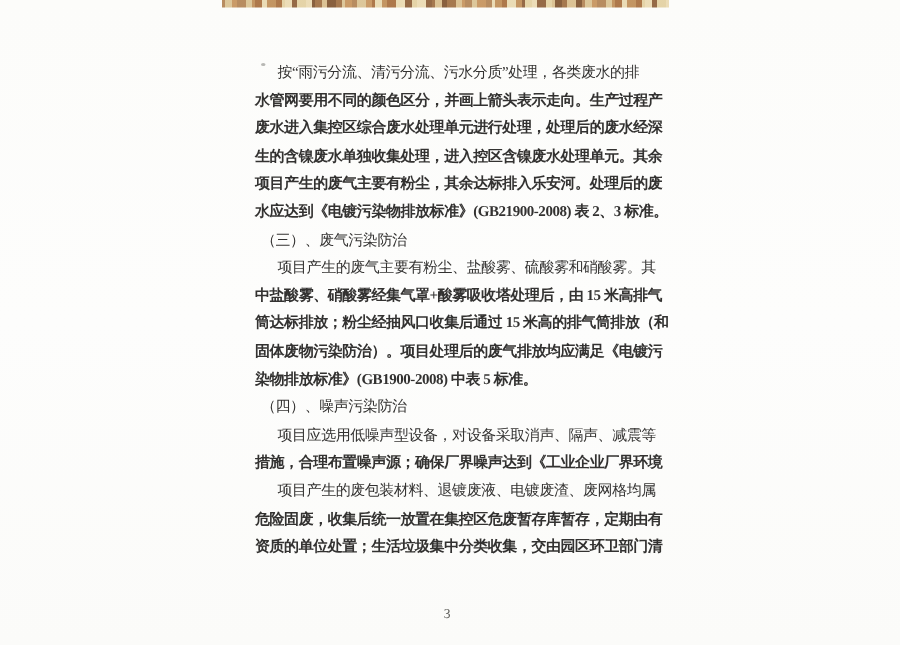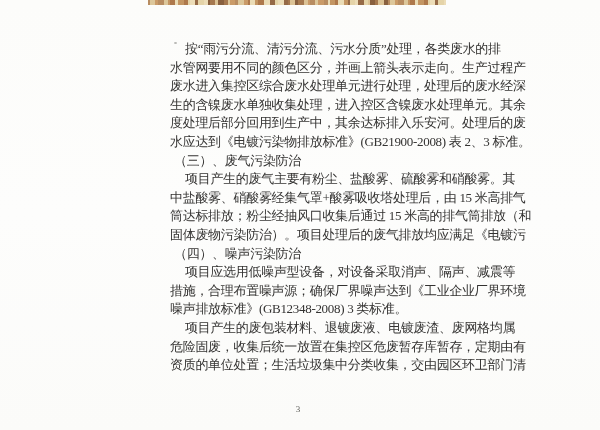--- a/index.html
+++ b/index.html
@@ -34,29 +34,29 @@
     background: #9a9a96;
     border-radius: 50%;
     opacity: 0.7;
   }
   .text-block {
     position: absolute;
     left: 170px;
     top: 40px;
     width: 272px;
     color: #333231;
-    font-size: 13px;
+    font-size: 10px;
     letter-spacing: -0.3px;
   }
   .line {
     height: 18.6px;
     line-height: 18.6px;
     white-space: nowrap;
   }
-  .indent0 { padding-left: 0; }
+  .indent0 { padding-left: 0; font-weight: bold; }
   .indent1 { padding-left: 4px; }
   .indent2 { padding-left: 15px; }
   .page-number {
     position: absolute;
     left: 290px;
     top: 404px;
     width: 16px;
     text-align: center;
     font-size: 9px;
     color: #5c5c58;
@@ -66,29 +66,29 @@
 <body>
 
 <div class="page">
   <div class="binding-strip" style="background: repeating-linear-gradient(90deg, rgb(176, 128, 80) 0px, rgb(176, 128, 80) 2px, rgb(217, 193, 144) 2px, rgb(217, 193, 144) 7px, rgb(196, 144, 88) 7px, rgb(196, 144, 88) 10px, rgb(176, 128, 80) 10px, rgb(176, 128, 80) 16px, rgb(217, 193, 144) 16px, rgb(217, 193, 144) 20px, rgb(189, 138, 82) 20px, rgb(189, 138, 82) 22px, rgb(165, 106, 56) 22px, rgb(165, 106, 56) 27px, rgb(232, 216, 174) 27px, rgb(232, 216, 174) 30px, rgb(189, 138, 82) 30px, rgb(189, 138, 82) 36px, rgb(165, 106, 56) 36px, rgb(165, 106, 56) 40px, rgb(226, 207, 159) 40px, rgb(226, 207, 159) 42px, rgb(234, 217, 176) 42px, rgb(234, 217, 176) 47px, rgb(138, 90, 51) 47px, rgb(138, 90, 51) 50px, rgb(226, 207, 159) 50px, rgb(226, 207, 159) 56px, rgb(234, 217, 176) 56px, rgb(234, 217, 176) 60px, rgb(124, 79, 42) 60px, rgb(124, 79, 42) 62px, rgb(156, 106, 60) 62px, rgb(156, 106, 60) 67px, rgb(216, 188, 138) 67px, rgb(216, 188, 138) 70px, rgb(124, 79, 42) 70px, rgb(124, 79, 42) 76px, rgb(156, 106, 60) 76px, rgb(156, 106, 60) 80px, rgb(217, 193, 144) 80px, rgb(217, 193, 144) 82px, rgb(196, 144, 88) 82px, rgb(196, 144, 88) 87px, rgb(176, 128, 80) 87px, rgb(176, 128, 80) 90px, rgb(217, 193, 144) 90px, rgb(217, 193, 144) 96px, rgb(196, 144, 88) 96px, rgb(196, 144, 88) 100px, rgb(165, 106, 56) 100px, rgb(165, 106, 56) 102px, rgb(232, 216, 174) 102px, rgb(232, 216, 174) 107px, rgb(189, 138, 82) 107px, rgb(189, 138, 82) 110px, rgb(165, 106, 56) 110px, rgb(165, 106, 56) 116px, rgb(232, 216, 174) 116px, rgb(232, 216, 174) 120px, rgb(234, 217, 176) 120px, rgb(234, 217, 176) 122px, rgb(138, 90, 51) 122px, rgb(138, 90, 51) 127px, rgb(226, 207, 159) 127px, rgb(226, 207, 159) 130px, rgb(234, 217, 176) 130px, rgb(234, 217, 176) 136px, rgb(138, 90, 51) 136px, rgb(138, 90, 51) 140px, rgb(156, 106, 60) 140px, rgb(156, 106, 60) 142px, rgb(216, 188, 138) 142px, rgb(216, 188, 138) 147px, rgb(124, 79, 42) 147px, rgb(124, 79, 42) 150px, rgb(156, 106, 60) 150px, rgb(156, 106, 60) 156px, rgb(216, 188, 138) 156px, rgb(216, 188, 138) 160px, rgb(196, 144, 88) 160px, rgb(196, 144, 88) 162px, rgb(176, 128, 80) 162px, rgb(176, 128, 80) 167px, rgb(217, 193, 144) 167px, rgb(217, 193, 144) 170px, rgb(196, 144, 88) 170px, rgb(196, 144, 88) 176px, rgb(176, 128, 80) 176px, rgb(176, 128, 80) 180px, rgb(232, 216, 174) 180px, rgb(232, 216, 174) 182px, rgb(189, 138, 82) 182px, rgb(189, 138, 82) 187px, rgb(165, 106, 56) 187px, rgb(165, 106, 56) 190px, rgb(232, 216, 174) 190px, rgb(232, 216, 174) 196px, rgb(189, 138, 82) 196px, rgb(189, 138, 82) 200px, rgb(138, 90, 51) 200px, rgb(138, 90, 51) 202px, rgb(226, 207, 159) 202px, rgb(226, 207, 159) 207px, rgb(234, 217, 176) 207px, rgb(234, 217, 176) 210px, rgb(138, 90, 51) 210px, rgb(138, 90, 51) 216px, rgb(226, 207, 159) 216px, rgb(226, 207, 159) 220px, rgb(216, 188, 138) 220px, rgb(216, 188, 138) 222px, rgb(124, 79, 42) 222px, rgb(124, 79, 42) 227px, rgb(156, 106, 60) 227px, rgb(156, 106, 60) 230px, rgb(216, 188, 138) 230px, rgb(216, 188, 138) 236px, rgb(124, 79, 42) 236px, rgb(124, 79, 42) 240px, rgb(176, 128, 80) 240px, rgb(176, 128, 80) 242px, rgb(217, 193, 144) 242px, rgb(217, 193, 144) 247px, rgb(196, 144, 88) 247px, rgb(196, 144, 88) 250px, rgb(176, 128, 80) 250px, rgb(176, 128, 80) 256px, rgb(217, 193, 144) 256px, rgb(217, 193, 144) 260px, rgb(189, 138, 82) 260px, rgb(189, 138, 82) 262px, rgb(165, 106, 56) 262px, rgb(165, 106, 56) 267px, rgb(232, 216, 174) 267px, rgb(232, 216, 174) 270px, rgb(189, 138, 82) 270px, rgb(189, 138, 82) 276px, rgb(165, 106, 56) 276px, rgb(165, 106, 56) 280px, rgb(226, 207, 159) 280px, rgb(226, 207, 159) 282px, rgb(234, 217, 176) 282px, rgb(234, 217, 176) 287px, rgb(138, 90, 51) 287px, rgb(138, 90, 51) 290px, rgb(226, 207, 159) 290px, rgb(226, 207, 159) 296px, rgb(234, 217, 176) 296px, rgb(234, 217, 176) 300px, rgb(124, 79, 42) 300px, rgb(124, 79, 42) 302px, rgb(156, 106, 60) 302px, rgb(156, 106, 60) 307px, rgb(216, 188, 138) 307px, rgb(216, 188, 138) 310px, rgb(124, 79, 42) 310px, rgb(124, 79, 42) 316px, rgb(156, 106, 60) 316px, rgb(156, 106, 60) 320px);"></div>
   <div class="speck"></div>
   <div class="text-block" id="text-block">
       <div class="line indent2">按“雨污分流、清污分流、污水分质”处理，各类废水的排</div>
       <div class="line indent0">水管网要用不同的颜色区分，并画上箭头表示走向。生产过程产</div>
       <div class="line indent0">废水进入集控区综合废水处理单元进行处理，处理后的废水经深</div>
       <div class="line indent0">生的含镍废水单独收集处理，进入控区含镍废水处理单元。其余</div>
-      <div class="line indent0">度处理后部分回用到生产中，其余达标排入乐安河。处理后的废</div>
+      <div class="line indent0">项目产生的废气主要有粉尘，其余达标排入乐安河。处理后的废</div>
       <div class="line indent0">水应达到《电镀污染物排放标准》(GB21900-2008) 表 2、3 标准。</div>
       <div class="line indent1">（三）、废气污染防治</div>
       <div class="line indent2">项目产生的废气主要有粉尘、盐酸雾、硫酸雾和硝酸雾。其</div>
       <div class="line indent0">中盐酸雾、硝酸雾经集气罩+酸雾吸收塔处理后，由 15 米高排气</div>
       <div class="line indent0">筒达标排放；粉尘经抽风口收集后通过 15 米高的排气筒排放（和</div>
       <div class="line indent0">固体废物污染防治）。项目处理后的废气排放均应满足《电镀污</div>
+      <div class="line indent0">染物排放标准》(GB1900-2008) 中表 5 标准。</div>
       <div class="line indent1">（四）、噪声污染防治</div>
       <div class="line indent2">项目应选用低噪声型设备，对设备采取消声、隔声、减震等</div>
       <div class="line indent0">措施，合理布置噪声源；确保厂界噪声达到《工业企业厂界环境</div>
-      <div class="line indent0">噪声排放标准》(GB12348-2008) 3 类标准。</div>
       <div class="line indent2">项目产生的废包装材料、退镀废液、电镀废渣、废网格均属</div>
       <div class="line indent0">危险固废，收集后统一放置在集控区危废暂存库暂存，定期由有</div>
       <div class="line indent0">资质的单位处置；生活垃圾集中分类收集，交由园区环卫部门清</div>
     </div>
   <div class="page-number">3</div>
 </div>
 
 </body></html>

